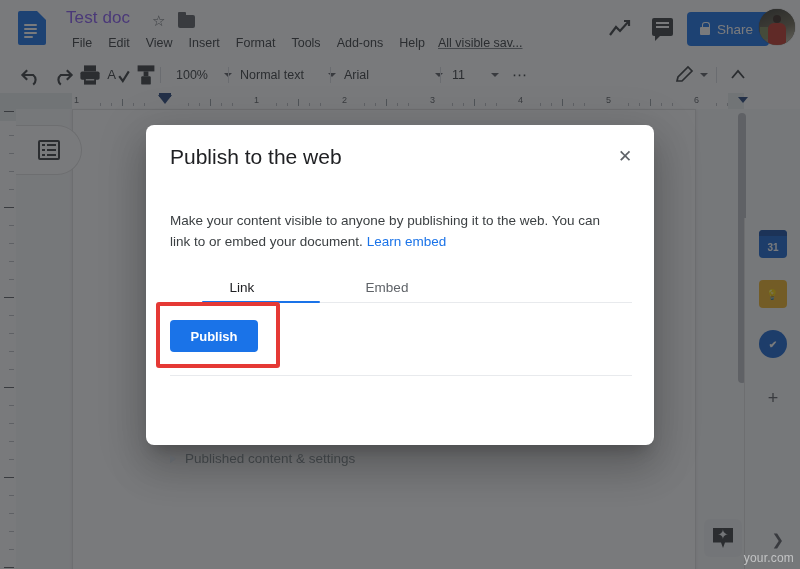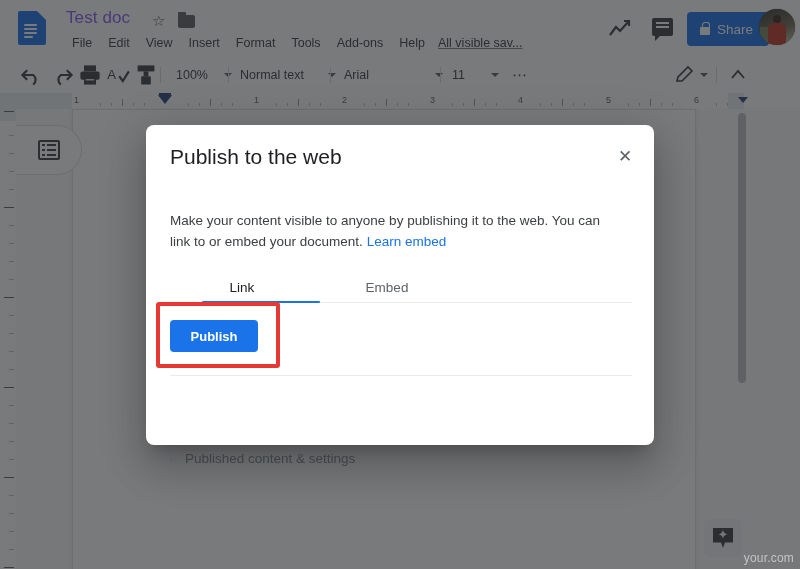--- a/index.html
+++ b/index.html
@@ -549,20 +549,30 @@
             <div class="ln" style="top:4px;"></div>
           <div class="bul" style="top:9px;"></div>
             <div class="ln" style="top:9px;"></div>
           <div class="bul" style="top:14px;"></div>
             <div class="ln" style="top:14px;"></div>
         </div>
       </div>
 
       <div class="vscroll"></div>
 
+      <div class="rail">
+        <div class="rail-btn rail-cal">
+          <div class="cap"></div>
+            <span>31</span>
+        </div>
+        <div class="rail-btn rail-keep">💡</div>
+        <div class="rail-btn rail-tasks">✔</div>
+        <div class="rail-plus">+</div>
+        <div class="rail-chevron">❯</div>
+      </div>
 
       <div class="explore-btn">
         <div class="explore-glyph"></div>
       </div>
     </div>
   </div>
 
   <div class="overlay"></div>
 
   <div class="dialog">

